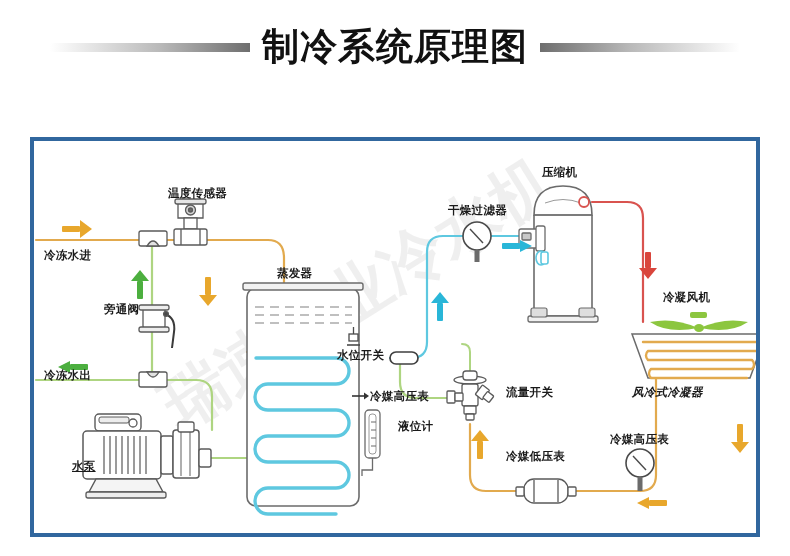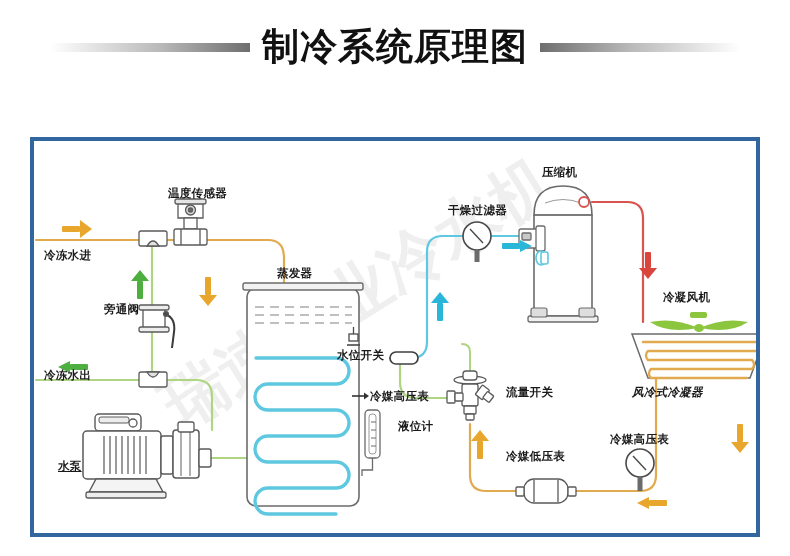--- a/index.html
+++ b/index.html
@@ -330,21 +330,21 @@
         <polygon points="471,441 489,441 480,430"></polygon>
       </g>
 
     </g>
   </svg>
 
   <div class="lbl" style="left:44px;top:248px;">冷冻水进</div>
   <div class="lbl" style="left:168px;top:186px;">温度传感器</div>
   <div class="lbl" style="left:104px;top:302px;">旁通阀</div>
   <div class="lbl" style="left:44px;top:368px;">冷冻水出</div>
-  <div class="lbl" style="left:58px;top:459px;text-decoration:underline;">水泵</div>
+  <div class="lbl" style="left:72px;top:459px;text-decoration:underline;">水泵</div>
   <div class="lbl" style="left:277px;top:266px;">蒸发器</div>
   <div class="lbl" style="left:296px;top:348px;margin-left:41px;">水位开关</div>
   <div class="lbl" style="left:370px;top:389px;">冷媒高压表</div>
   <div class="lbl" style="left:382px;top:419px;padding-left:16px;">液位计</div>
   <div class="lbl" style="left:448px;top:203px;">干燥过滤器</div>
   <div class="lbl" style="left:542px;top:165px;">压缩机</div>
   <div class="lbl" style="left:663px;top:290px;">冷凝风机</div>
   <div class="lbl" style="left:632px;top:385px;font-style:italic;">风冷式冷凝器</div>
   <div class="lbl" style="left:506px;top:385px;">流量开关</div>
   <div class="lbl" style="left:506px;top:449px;">冷媒低压表</div>

